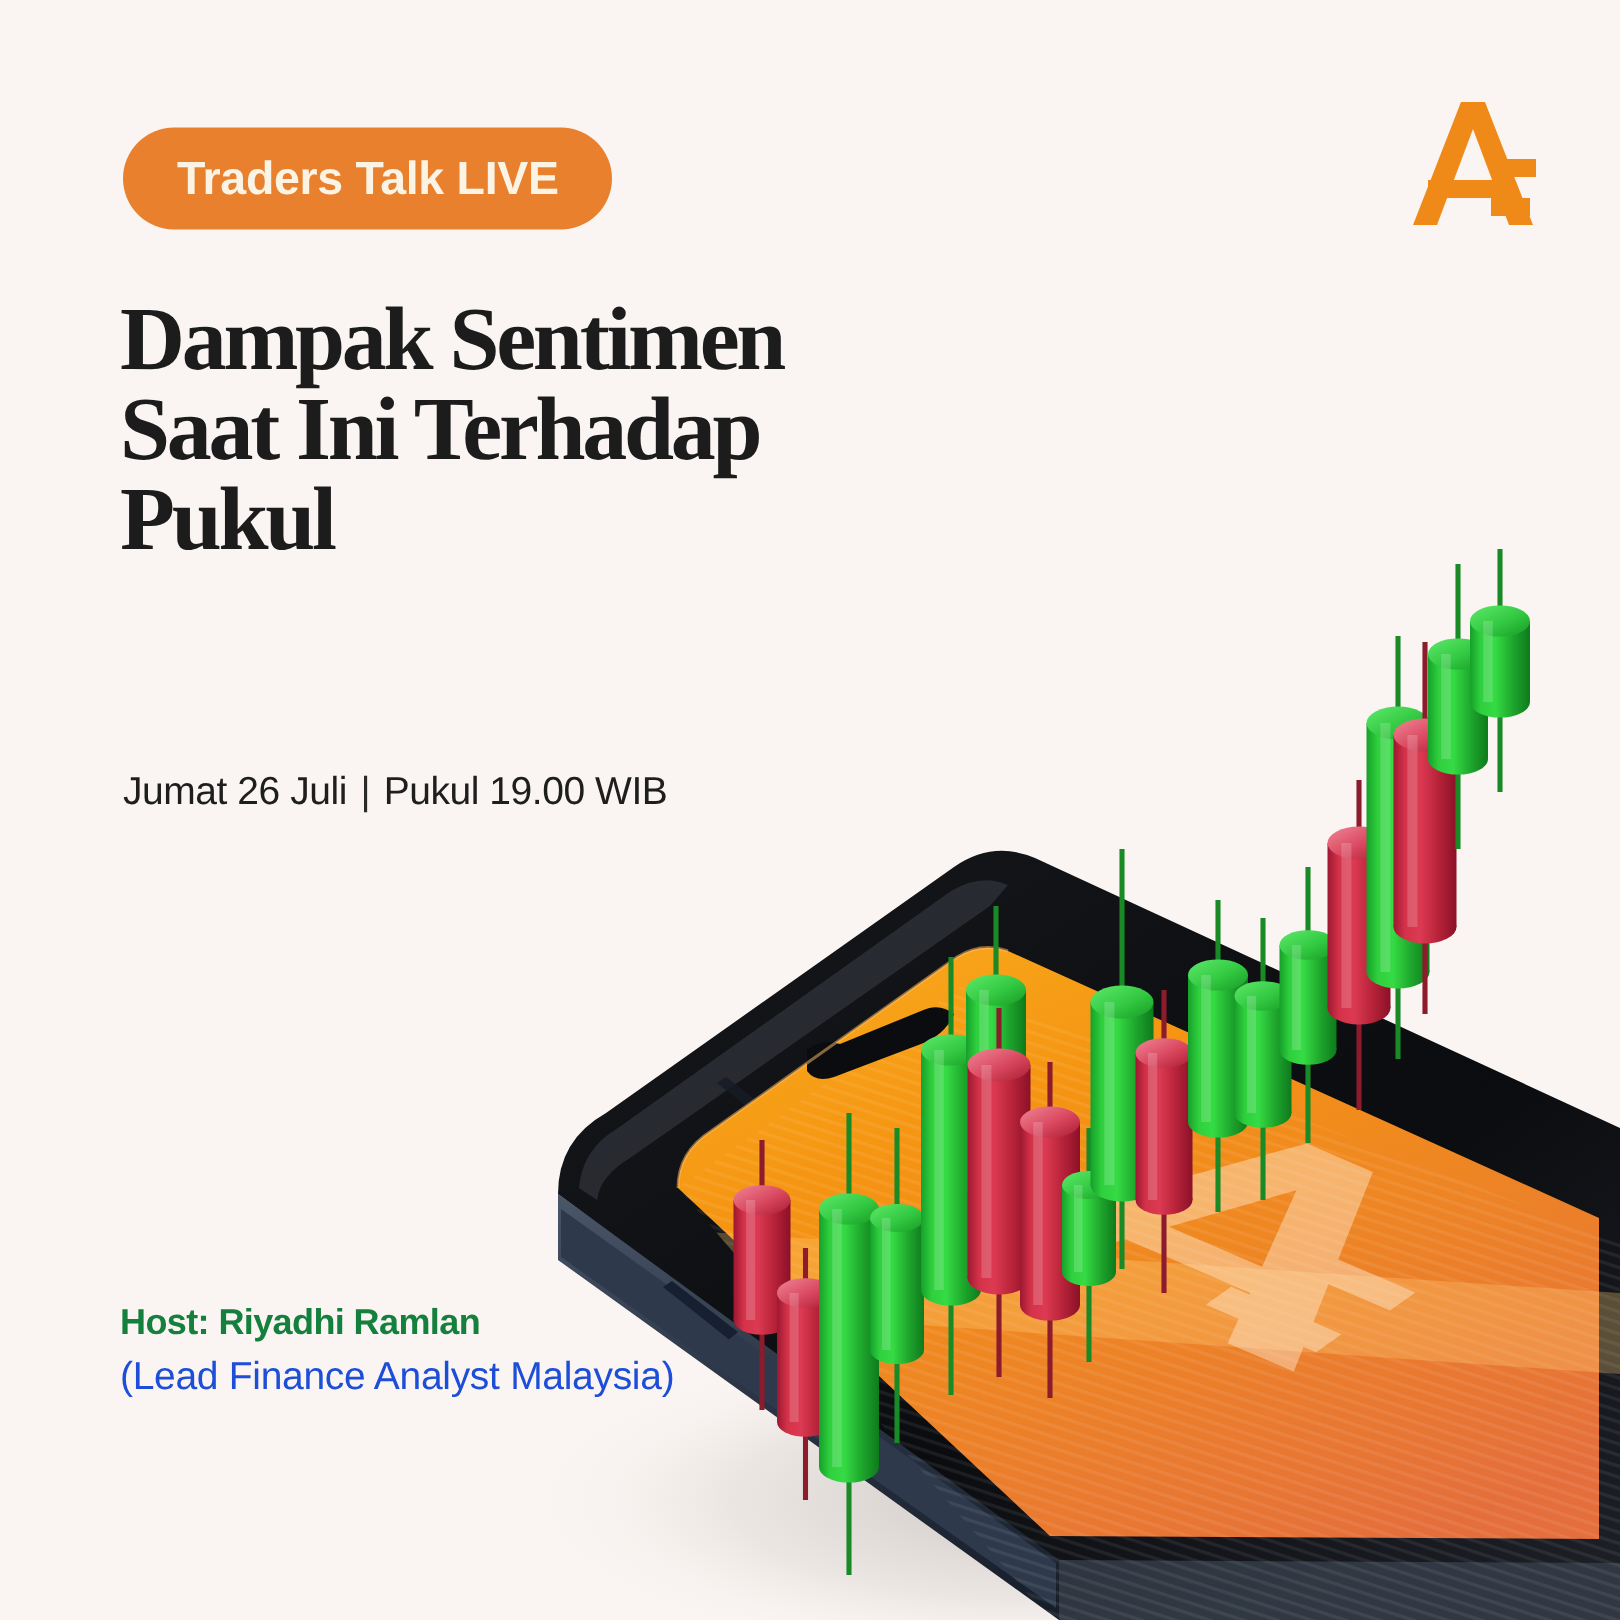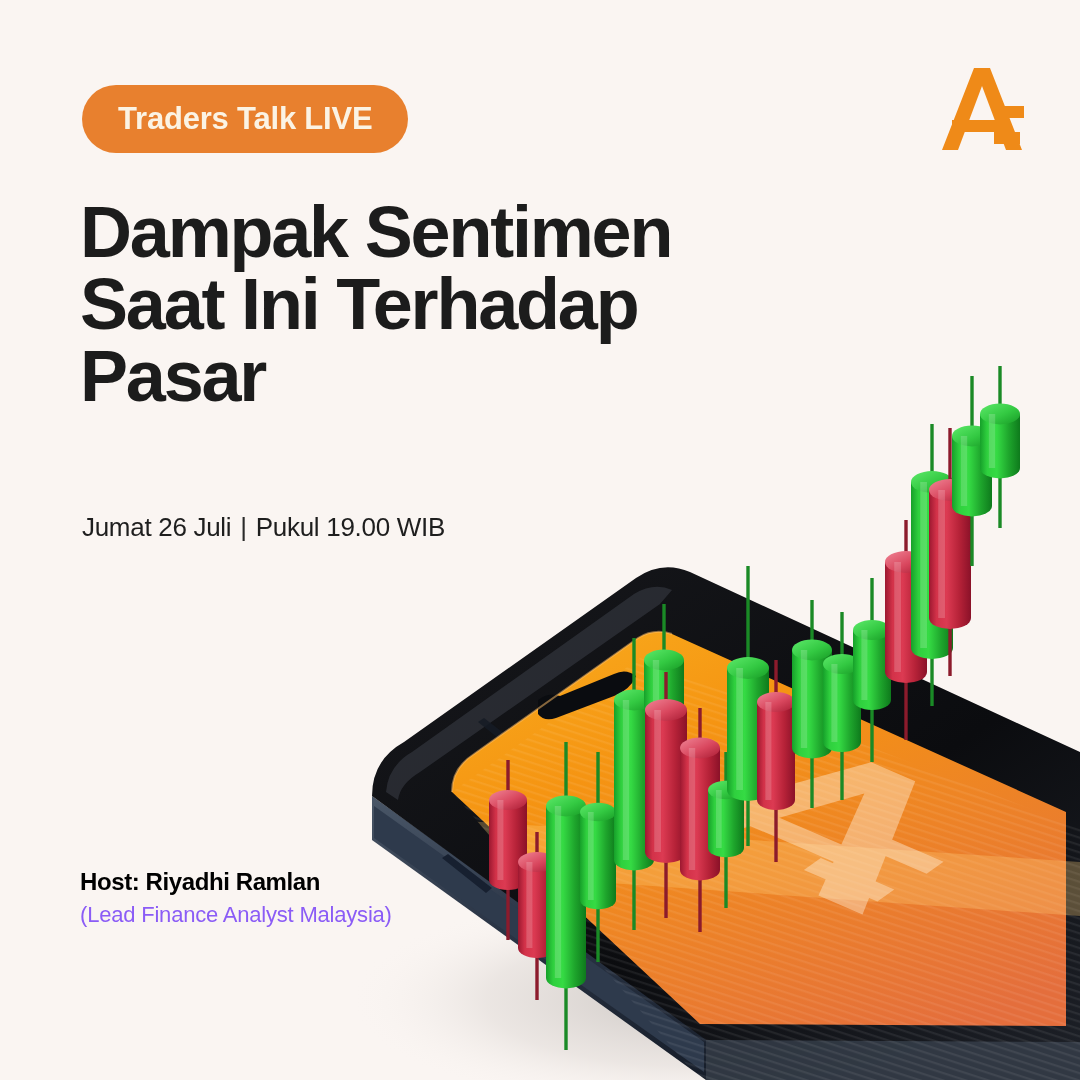--- a/index.html
+++ b/index.html
@@ -39,52 +39,53 @@
     font-size:31px;
     font-weight:bold;
     letter-spacing:-0.2px;
   }
 
   .headline {
     position:absolute;
     left:80px; top:196px;
     width:760px;
     color:#1C1C1C;
-    font-size:72px;
+    font-size:60px;
     font-weight:bold;
     line-height:1.00;
     letter-spacing:-2.2px;
+    font-family:Liberation Serif, serif;
   }
   .headline .hl-line { display:block; white-space:nowrap; }
 
   .dateline {
     position:absolute;
     left:82px; top:512px;
     color:#1E1E1E;
     font-size:26px;
     font-weight:300;
     letter-spacing:-0.3px;
     white-space:nowrap;
   }
   .dateline .sep { padding:0 9px; font-weight:200; color:#2a2a2a; }
 
   .credits { position:absolute; left:80px; top:866px; }
   .credit-block { margin-bottom:32px; }
   .credit-block:last-child { margin-bottom:0; }
   .credit-name {
-    color:#000000;
+    color:#15803d;
     font-size:24px;
     font-weight:bold;
     letter-spacing:-0.4px;
     line-height:1.30;
     white-space:nowrap;
   }
   .credit-role {
-    color:#8b5cf6;
-    font-size:22px;
+    color:#1d4ed8;
+    font-size:26px;
     font-weight:400;
     letter-spacing:-0.2px;
     line-height:1.35;
     margin-top:3px;
     white-space:nowrap;
   }
 
   .logo { position:absolute; right:52px; top:62px; width:92px; height:98px; }
 </style>
 </head>
@@ -354,21 +355,21 @@
     <svg class="logo" viewBox="0 0 92 98">
       <path d="M6 88 L38 6 L54 6 L86 88 L70 88 L46 24 L22 88 Z" fill="#EF8A18"></path>
       <rect x="16" y="58" width="58" height="12" fill="#EF8A18"></rect>
       <rect x="58" y="44" width="30" height="12" fill="#EF8A18"></rect>
       <rect x="58" y="70" width="26" height="12" fill="#EF8A18"></rect>
     </svg>
 
     <h1 class="headline">
       <span class="hl-line">Dampak Sentimen</span>
       <span class="hl-line">Saat Ini Terhadap</span>
-      <span class="hl-line">Pasar</span>
+      <span class="hl-line">Pukul</span>
     </h1>
 
     <div class="dateline">
       <span>Jumat 26 Juli</span><span class="sep">|</span><span>Pukul 19.00 WIB</span>
     </div>
 
     <div class="credits">
       <div class="credit-block">
         <div class="credit-name">Host: Riyadhi Ramlan</div>
         <div class="credit-role">(Lead Finance Analyst Malaysia)</div>

